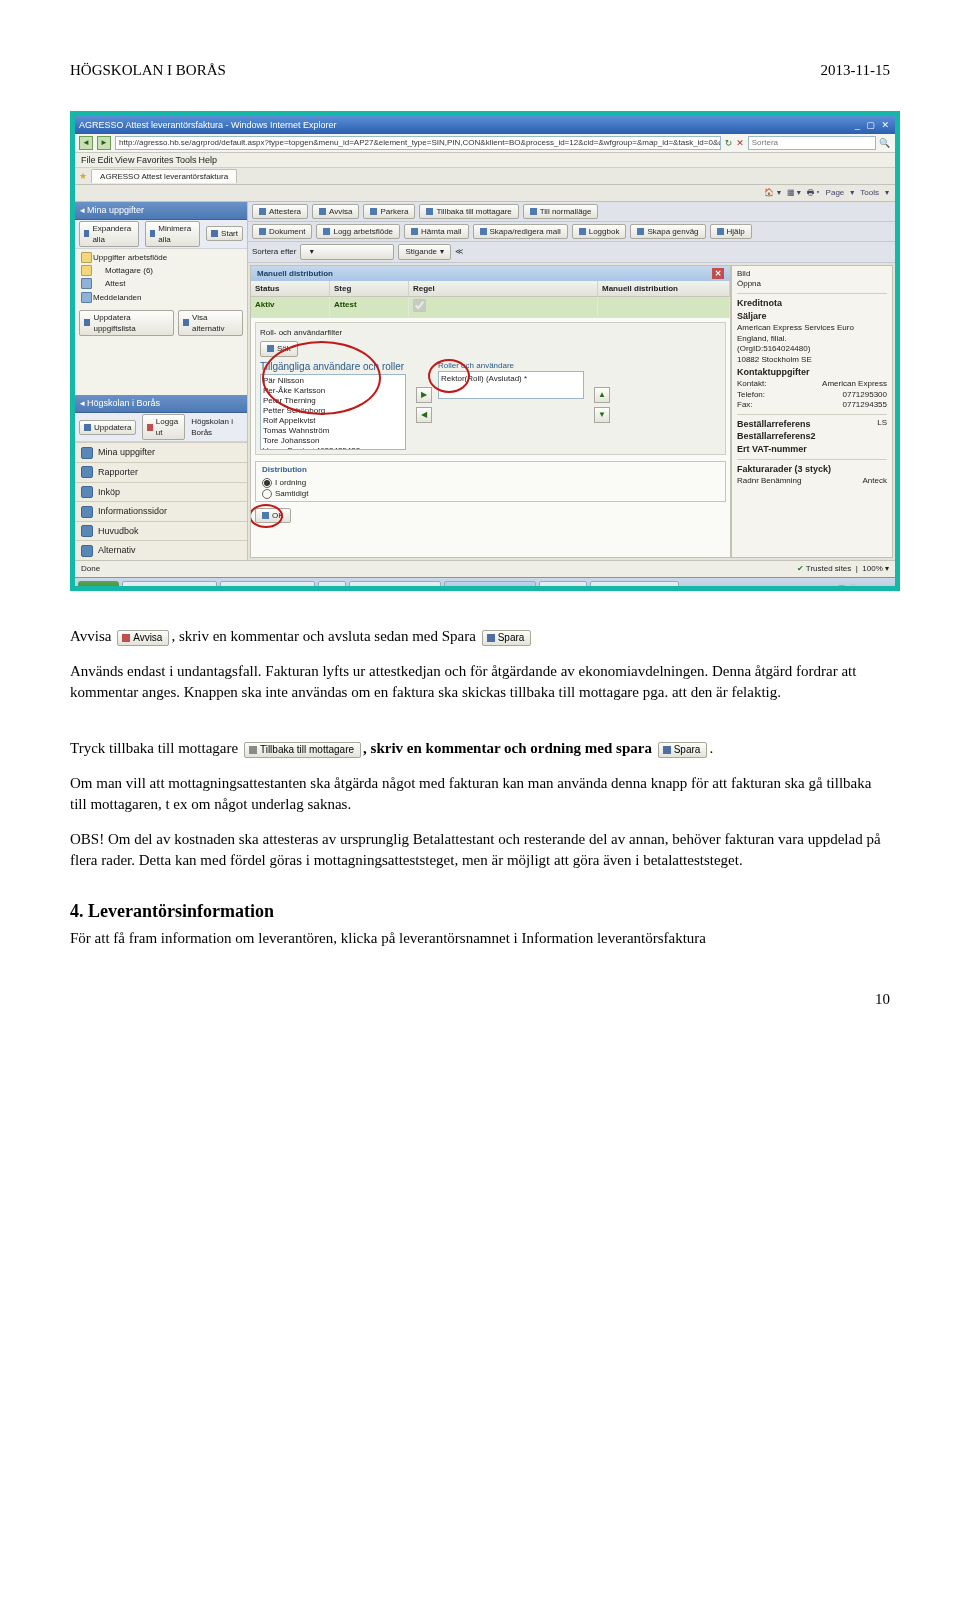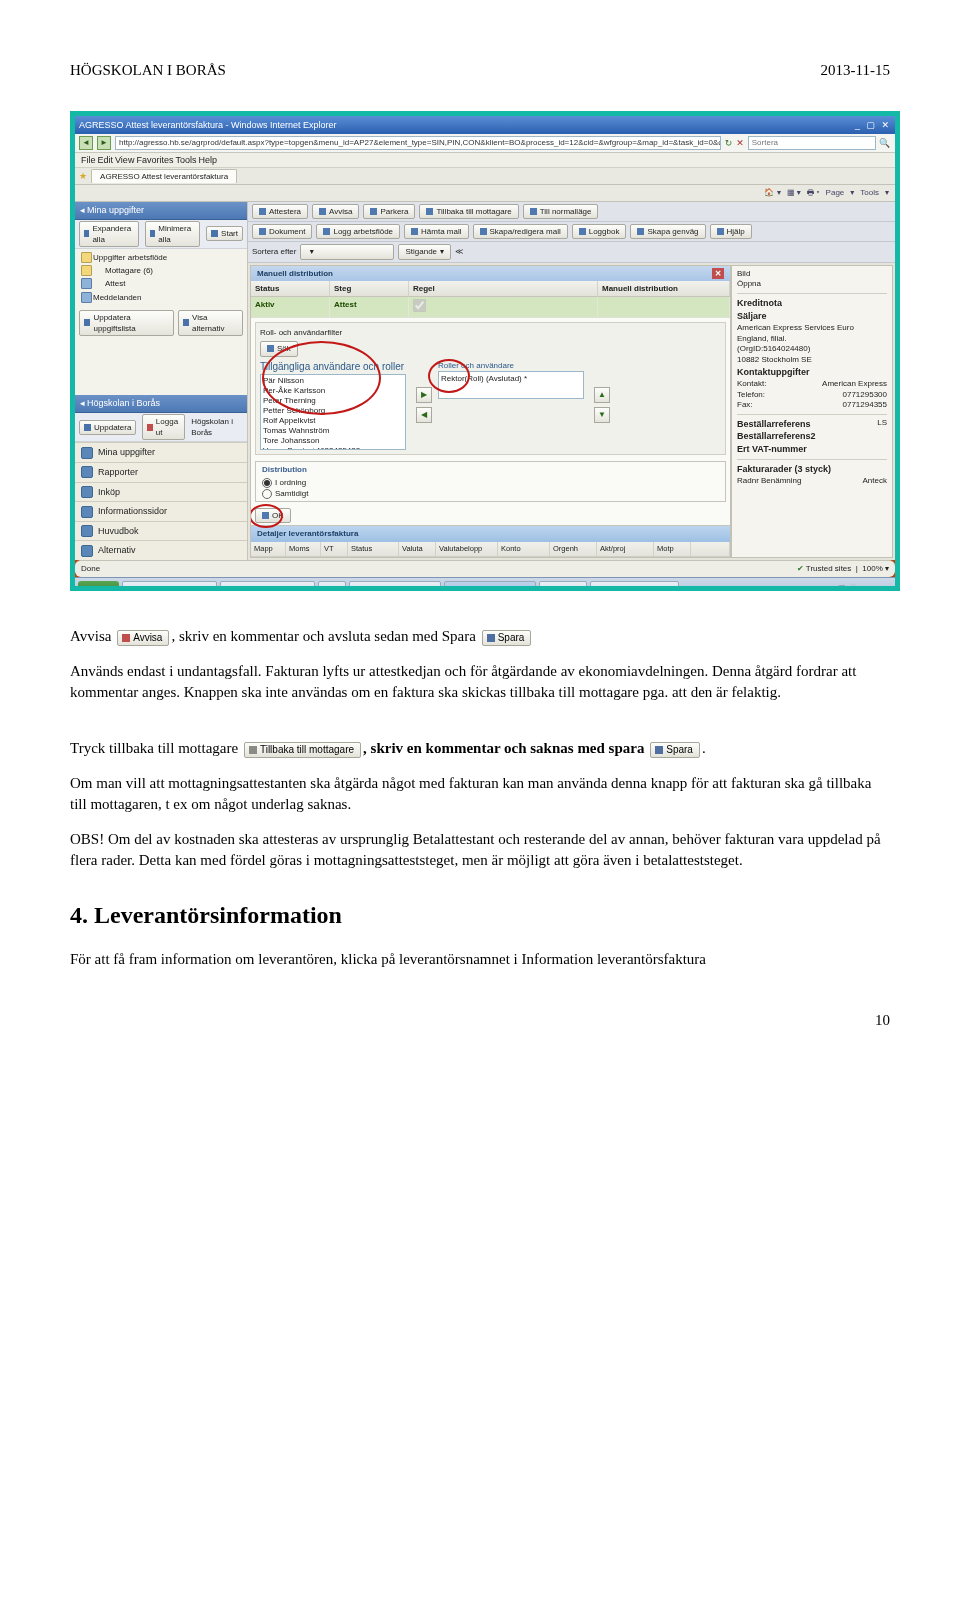--- a/index.html
+++ b/index.html
@@ -310,21 +310,21 @@
   .det-grid>div{padding:2px 3px;border-right:1px solid #d3d2c8;}
   .right-side {
     width:150px;
     background:#f5f4ee;
     border:1px solid #c2c1b6;
     padding:3px 5px;
     font-size:8px;
     line-height:1.35;
   }
   .right-side b{font-size:9px}
-  .statusbar { height:16px; background:#efeee6; border-top:1px solid #c4c3b8; display:flex; justify-content:space-between; align-items:center; font-size:8px; padding:0 6px;border-radius:6px;}
+  .statusbar { height:16px; background:#efeee6; border-top:1px solid #c4c3b8; display:flex; justify-content:space-between; align-items:center; font-size:8px; padding:0 6px;}
   .taskbar { height:22px; background:linear-gradient(#cdd9e9,#a9bdd9); border-top:1px solid #7d94b3; display:flex; align-items:center; gap:3px; padding:0 3px; }
   .start { background:linear-gradient(#5aa552,#2f7a28); color:#fff; font-weight:bold; font-size:9px; padding:2px 10px; border-radius:3px;}
   .task { background:linear-gradient(#e9eef5,#cfdaea); border:1px solid #9ab; font-size:8px; padding:1px 5px; border-radius:2px; white-space:nowrap; overflow:hidden; max-width:90px;}
   .task.active{background:linear-gradient(#bed2eb,#9bb9dd);font-weight:bold}
   .tray { margin-left:auto; font-size:8px; color:#1c3864; padding:0 4px;}
   .para { margin: 0 0 14px 0; }
   .inline-btn {
     display:inline-block;
     vertical-align:middle;
     background: linear-gradient(#fdfdfb,#e4e3da);
@@ -333,21 +333,21 @@
     font-size:10px;
     padding:1px 6px 1px 4px;
     border-radius:2px;
     margin:0 2px;
     line-height:1.2;
   }
   .inline-btn .sq { width:8px;height:8px;display:inline-block;vertical-align:middle;margin-right:3px;}
   .sq-red{background:#c24d4d}
   .sq-grey{background:#8b8b86}
   .sq-save{background:#4f6fa0}
-  h2.section { font-size:24px; font-weight:bold; margin:28px 0 16px 0;}
+  h2.section { font-size:18px; font-weight:bold; margin:28px 0 4px 0;}
   .pgnum { text-align:right; font-size:15px; margin-top:40px;}
   .arrow-nav{width:12px;height:12px;background:#c9dfb6;border:1px solid #6e9b52;font-size:8px;display:inline-flex;align-items:center;justify-content:center;color:#2f5c1e}
 </style>
 </head>
 <body>
 
 
 
 <div class="doc-header">
   <div>HÖGSKOLAN I BORÅS</div>
@@ -595,37 +595,20 @@
             <div><span class="radio"></span><span>Samtidigt</span></div>
           </div>
           <div class="ok-row">
             <span class="tbtn">
                 <span class="sq"></span>
                 <span>OK</span>
               </span>
             <span class="ring ring3" style="left:-2px;top:-2px"></span>
           </div>
 
-          <div class="details">
-            <div class="det-hdr">Detaljer leverantörsfaktura</div>
-            <div class="det-grid">
-              <div style="width:28px">Mapp</div>
-              <div style="width:28px">Moms</div>
-              <div style="width:20px">VT</div>
-              <div style="width:44px">Status</div>
-              <div style="width:30px">Valuta</div>
-              <div style="width:55px">Valutabelopp</div>
-              <div style="width:45px">Konto</div>
-              <div style="width:40px">Orgenh</div>
-              <div style="width:50px">Akt/proj</div>
-              <div style="width:30px">Motp</div>
-              <div style="flex:1"></div>
-            </div>
-
-          </div>
         </div>
 
         <div class="right-side">
           <div style="display:flex;justify-content:space-between">
               <span>Bild</span>
             </div>
           <div>Öppna</div>
           <hr style="border:none;border-top:1px solid #cfcfc3;margin:3px 0">
           <div><b>Kreditnota</b></div>
           <div><b>Säljare</b></div>
@@ -696,21 +679,21 @@
   <span class="inline-btn"><span class="sq sq-red"></span><span>Avvisa</span></span><span>, skriv en kommentar och avsluta sedan med Spara</span>
   <span class="inline-btn"><span class="sq sq-save"></span><span>Spara</span></span>
 </p>
 
 <p class="para">Används endast i undantagsfall. Fakturan lyfts ur attestkedjan och för åtgärdande av ekonomiavdelningen. Denna åtgärd fordrar att kommentar anges. Knappen ska inte användas om en faktura ska skickas tillbaka till mottagare pga. att den är felaktig.</p>
 
 <br>
 
 <p class="para">
   <span>Tryck tillbaka till mottagare</span>
-  <span class="inline-btn"><span class="sq sq-grey"></span><span>Tillbaka till mottagare</span></span><b><span>, skriv en kommentar och saknas med spara</span></b>
+  <span class="inline-btn"><span class="sq sq-grey"></span><span>Tillbaka till mottagare</span></span><b><span>, skriv en kommentar och ordning med spara</span></b>
   <span class="inline-btn"><span class="sq sq-save"></span><span>Spara</span></span><span>.</span>
 </p>
 
 <p class="para">Om man vill att mottagningsattestanten ska åtgärda något med fakturan kan man använda denna knapp för att fakturan ska gå tillbaka till mottagaren, t ex om något underlag saknas.</p>
 
 <p class="para">OBS! Om del av kostnaden ska attesteras av ursprunglig Betalattestant och resterande del av annan, behöver fakturan vara uppdelad på flera rader. Detta kan med fördel göras i mottagningsatteststeget, men är möjligt att göra även i betalatteststeget.</p>
 
 <h2 class="section">4. Leverantörsinformation</h2>
 
 <p class="para">För att få fram information om leverantören, klicka på leverantörsnamnet i Information leverantörsfaktura</p>

